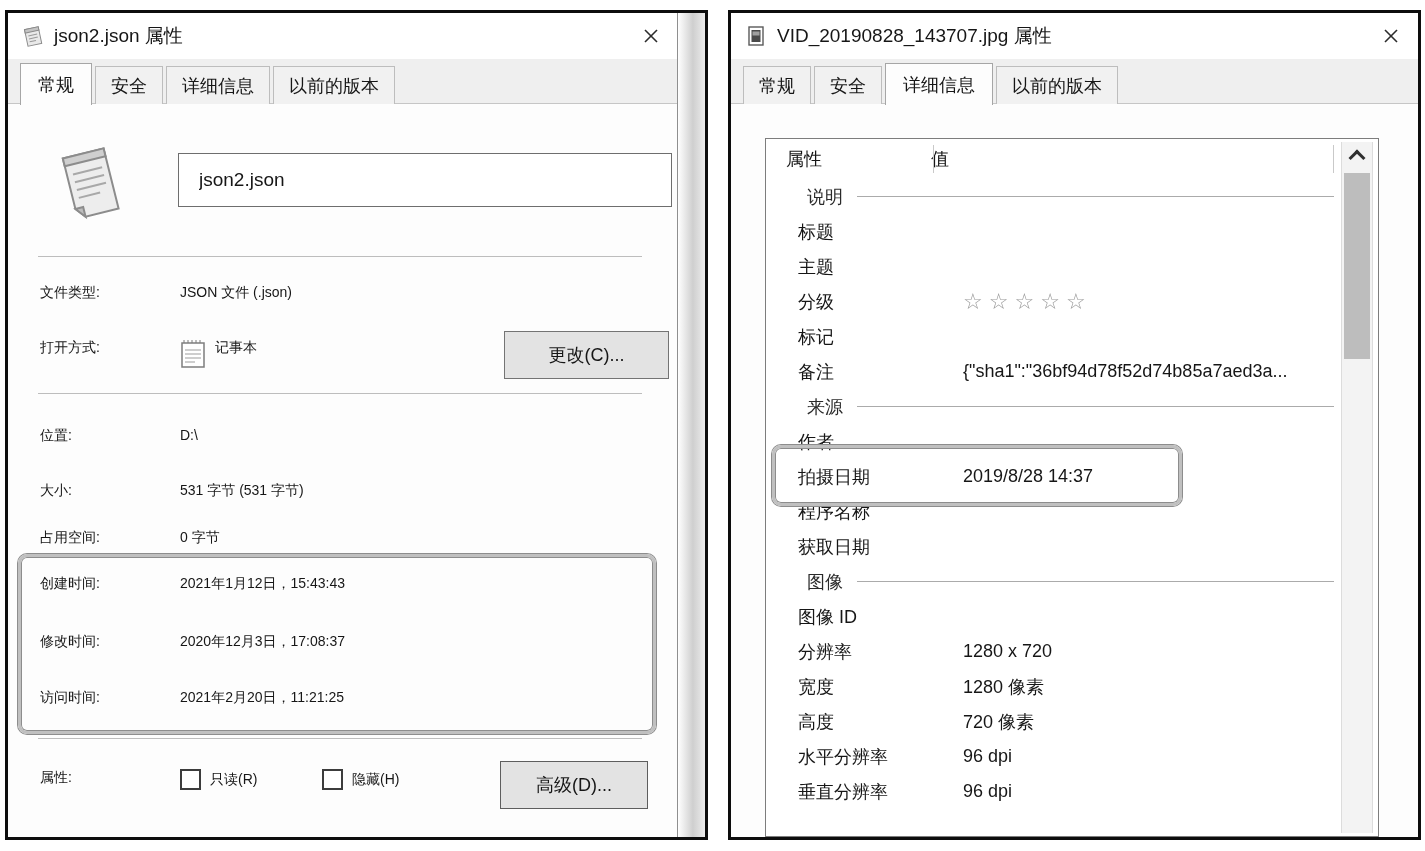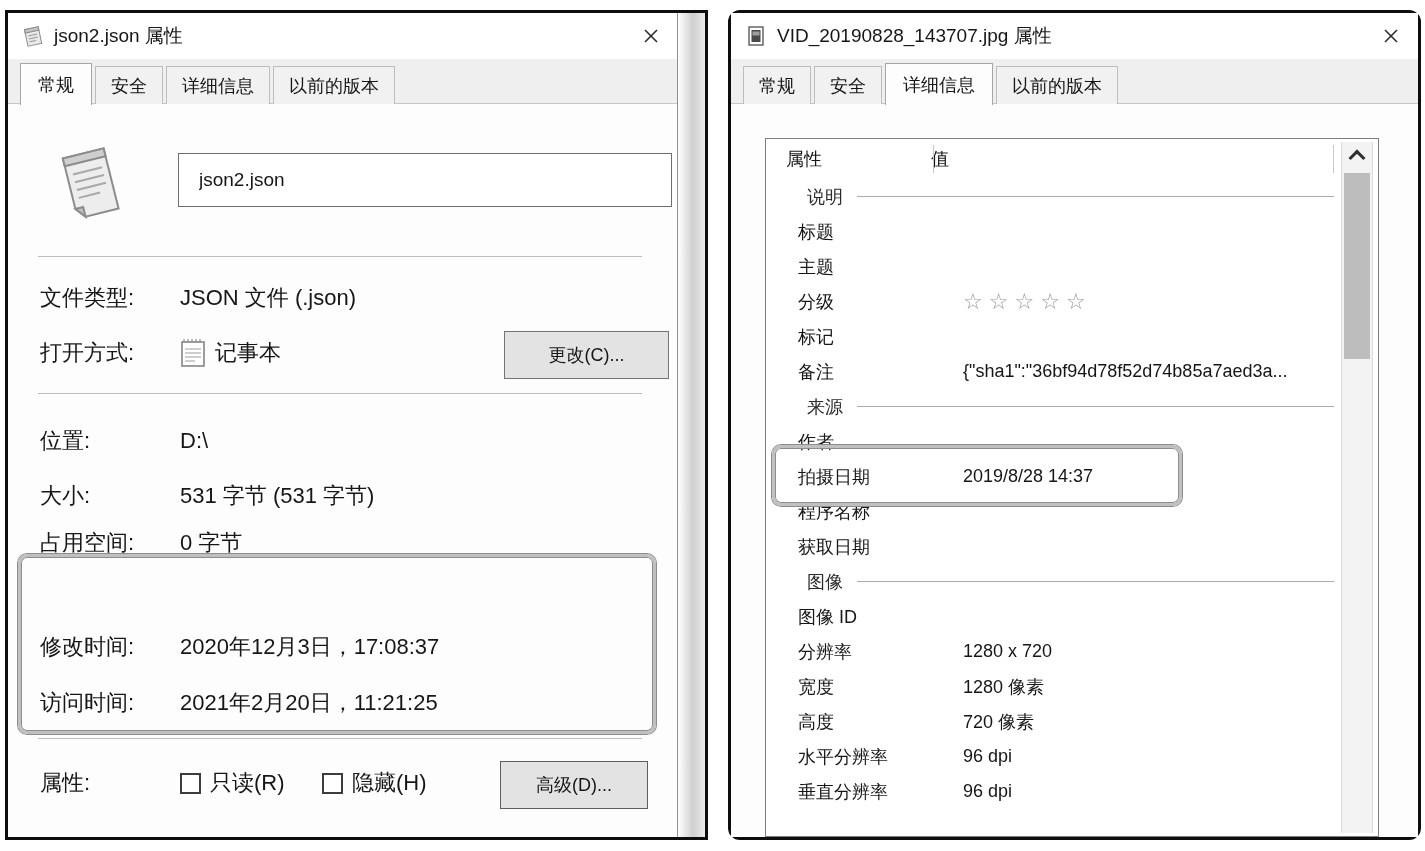--- a/index.html
+++ b/index.html
@@ -3,21 +3,21 @@
 <meta charset="utf-8">
 <style>
   html,body{margin:0;padding:0;}
   body{
     width:1425px;height:851px;position:relative;background:#ffffff;
     font-family:"Liberation Sans","DejaVu Sans",sans-serif;color:#161616;
     overflow:hidden;
   }
   .frame{position:absolute;border:3px solid #0d0d0d;background:#fafafa;box-sizing:border-box;}
   #frame-left{left:5px;top:10px;width:703px;height:830px;}
-  #frame-right{left:728px;top:10px;width:693px;height:830px;border-radius:12px;}
+  #frame-right{left:728px;top:10px;width:693px;height:830px;}
 
   
   .edge-strip{position:absolute;right:0;top:0;bottom:0;width:27px;
     border-left:1px solid #8f8f8f;
     background:linear-gradient(to right,#ffffff,#cfcfcf 55%,#ececec);z-index:6;}
 
   .dlg{position:absolute;left:0;top:0;bottom:0;display:flex;flex-direction:column;}
   #frame-left .dlg{right:27px;}
   #frame-right .dlg{right:0;}
 
@@ -28,21 +28,21 @@
 
   .tabstrip{background:#efefef;flex:0 0 auto;height:44px;display:flex;align-items:flex-end;
     padding-left:12px;position:relative;z-index:2;}
   .tab{font-size:18px;padding:7px 15px 6px 15px;background:#f1f1f1;border:1px solid #bdbdbd;
     border-bottom:none;margin-right:3px;position:relative;top:1px;white-space:nowrap;}
   .tab.selected{background:#fdfdfd;padding:9px 17px 8px 17px;top:2px;z-index:3;border-color:#a6a6a6;}
 
   .page{flex:1 1 auto;background:#fdfdfd;border-top:1px solid #c6c6c6;position:relative;}
 
   
-  .lrow{position:absolute;left:32px;height:28px;display:flex;align-items:center;font-size:22px;white-space:nowrap;}
+  .lrow{position:absolute;left:32px;height:28px;display:flex;align-items:flex-start;font-size:14px;white-space:nowrap;}
   .llabel{width:140px;flex:0 0 auto;}
   .sep{position:absolute;left:30px;width:604px;height:1px;background:#bdbdbd;}
 
   .filename-input{position:absolute;left:170px;top:49px;width:452px;height:52px;
     border:1px solid #6e6e6e;background:#fff;font-size:19px;padding:0 20px;
     font-family:"Liberation Sans","DejaVu Sans",sans-serif;color:#161616;box-sizing:content-box;}
 
   .btn{position:absolute;background:#e3e3e3;border:1px solid #747474;font-size:18px;
     display:flex;align-items:center;justify-content:center;box-sizing:border-box;}
   .btn-change{left:472px;top:227px;width:165px;height:48px;margin-left:24px;}
@@ -163,20 +163,24 @@
       <div class="lrow" style="top:378px">
         <span class="llabel">大小:</span>
         <span>531 字节 (531 字节)</span>
       </div>
       <div class="lrow" style="top:425px">
         <span class="llabel">占用空间:</span>
         <span>0 字节</span>
       </div>
 
       <div class="hl hl-times"></div>
+      <div class="lrow" style="top:471px;z-index:5">
+        <span class="llabel">创建时间:</span>
+        <span>2021年1月12日，15:43:43</span>
+      </div>
       <div class="lrow" style="top:529px;z-index:5">
         <span class="llabel">修改时间:</span>
         <span>2020年12月3日，17:08:37</span>
       </div>
       <div class="lrow" style="top:585px;z-index:5">
         <span class="llabel">访问时间:</span>
         <span>2021年2月20日，11:21:25</span>
       </div>
 
       <div class="sep" style="top:634px"></div>

